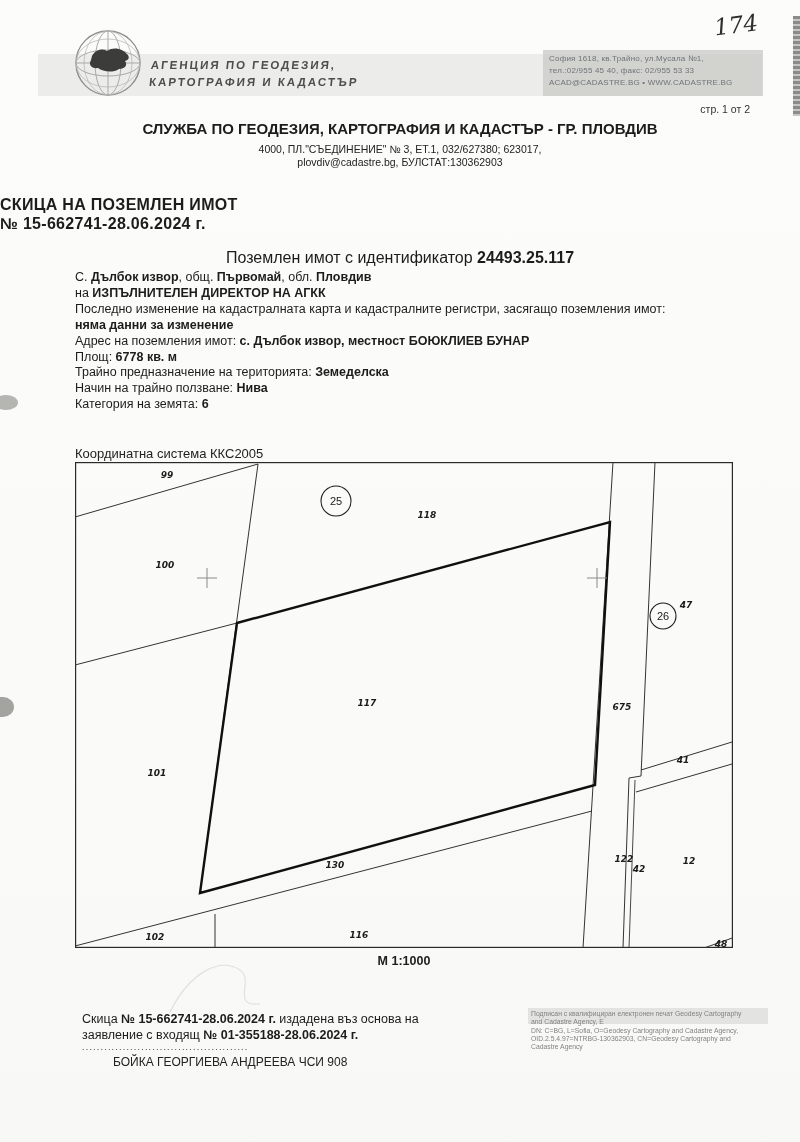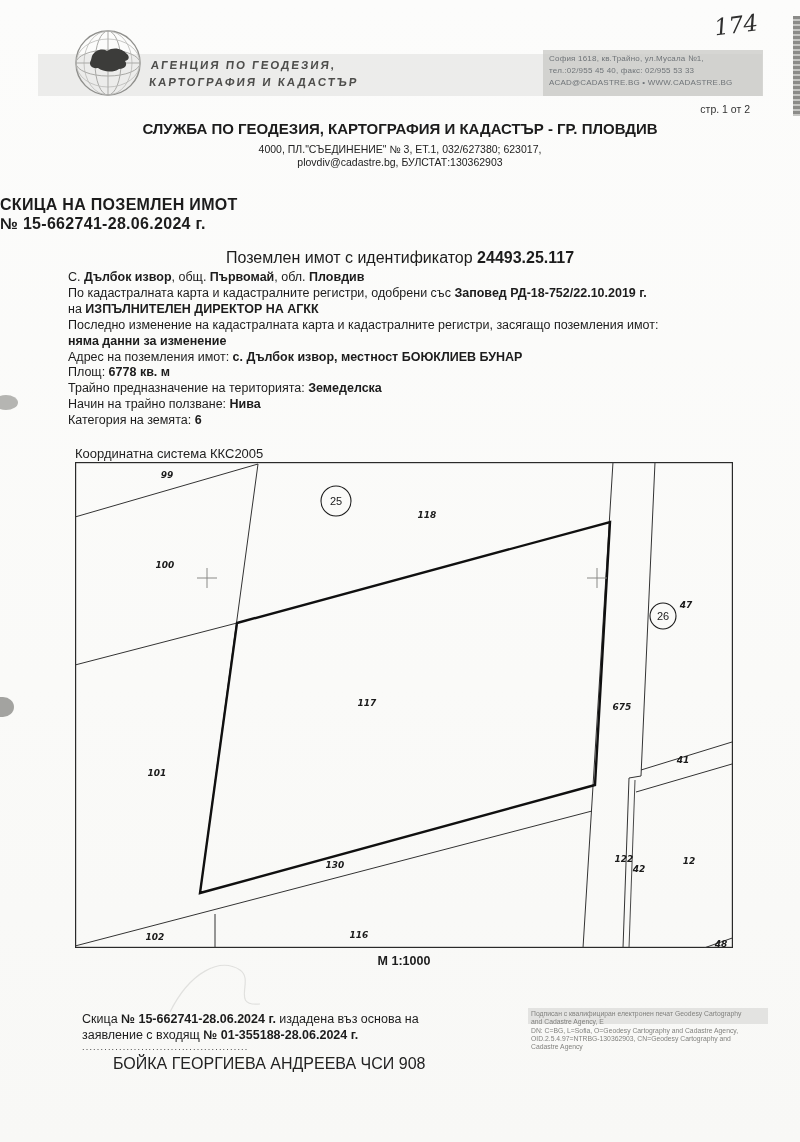--- a/index.html
+++ b/index.html
@@ -16,30 +16,30 @@
   .addr-text{left:549px;top:53px;width:215px;font-size:8px;line-height:12px;color:#6f7478;letter-spacing:.2px;}
   .agency-name{left:150px;top:57px;font-size:11.5px;font-weight:bold;letter-spacing:2px;
     color:#4e4e4c;line-height:17px;transform:skewX(-6deg);}
   .hand-number{left:714px;top:12px;font-family:"DejaVu Serif",serif;font-style:italic;
     font-size:23px;color:#2e2e2e;transform:rotate(-7deg);}
   .page-label{left:640px;top:103px;width:110px;text-align:right;font-size:10.5px;color:#333;}
   .office-title{left:0;top:120px;width:800px;text-align:center;font-size:15px;font-weight:bold;}
   .office-sub{left:0;width:800px;text-align:center;font-size:10.5px;color:#222;}
   .doc-title{left:0;width:800px;font-size:16px;font-weight:bold;letter-spacing:.3px;}
   .id-line{left:0;top:249px;width:800px;text-align:center;font-size:16px;}
-  .body-text{left:68px;top:270px;width:670px;font-size:12.5px;line-height:15.9px;}
+  .body-text{left:75px;top:270px;width:670px;font-size:12.5px;line-height:15.9px;}
   .coord-label{left:75px;top:446px;font-size:13px;color:#222;}
   .map-svg{left:75px;top:462px;}
   .mlabel{font-family:"DejaVu Sans",sans-serif;font-style:italic;font-weight:600;font-size:9px;fill:#1b1b1b;}
   .mcircle{fill:none;stroke:#1b1b1b;stroke-width:1.1;}
   .mcircle-text{font-family:"Liberation Sans",sans-serif;font-size:11px;fill:#1b1b1b;}
   .scale-label{left:75px;top:954px;width:658px;text-align:center;font-size:12.5px;font-weight:bold;}
   .footer-text{left:82px;top:1011px;font-size:12.5px;line-height:16.3px;}
   .dots{left:82px;top:1042px;font-size:9px;letter-spacing:1.2px;color:#3a3a3a;}
-  .signatory{left:113px;top:1055px;font-size:16px;color:#222;text-align:center;}
+  .signatory{left:113px;top:1055px;font-size:12px;color:#222;text-align:center;}
   .sig-band{left:528px;top:1008px;width:240px;height:16px;background:#d2d2cf;opacity:.55;}
   .sig-block{left:531px;top:1010px;width:238px;font-size:6.8px;line-height:8.3px;color:#82827f;}
   
   .art-blob1{left:-6px;top:395px;width:24px;height:15px;background:#b5b5b2;border-radius:50%;}
   .art-blob2{left:-8px;top:697px;width:22px;height:20px;background:#a3a3a0;border-radius:0 70% 70% 0;}
   .art-edge{right:0;top:16px;width:7px;height:100px;
     background:repeating-linear-gradient(180deg,#6f6f6c 0 3px,#b9b9b6 3px 5px);opacity:.8;}
   .art-squiggle{left:130px;top:952px;opacity:.25;}
 </style>
 </head>
@@ -80,21 +80,20 @@
   <div class="abs office-sub" style="top:143px">4000, ПЛ."СЪЕДИНЕНИЕ" № 3, ЕТ.1, 032/627380; 623017,</div>
   <div class="abs office-sub" style="top:156px">plovdiv@cadastre.bg, БУЛСТАТ:130362903</div>
 
   <div class="abs doc-title" style="top:196px">СКИЦА НА ПОЗЕМЛЕН ИМОТ</div>
   <div class="abs doc-title" style="top:215px">№ 15-662741-28.06.2024 г.</div>
 
   <div class="abs id-line"><span>Поземлен имот с идентификатор </span><b>24493.25.117</b></div>
 
   <div class="abs body-text">
     <div><span>С. </span><b>Дълбок извор</b><span>, общ. </span><b>Първомай</b><span>, обл. </span><b>Пловдив</b></div>
-    <div><span>По кадастралната карта и кадастралните регистри, одобрени със </span><b>Заповед РД-18-752/22.10.2019 г.</b></div>
     <div><span>на </span><b>ИЗПЪЛНИТЕЛЕН ДИРЕКТОР НА АГКК</b></div>
     <div><span>Последно изменение на кадастралната карта и кадастралните регистри, засягащо поземления имот:</span></div>
     <div><b>няма данни за изменение</b></div>
     <div><span>Адрес на поземления имот: </span><b>с. Дълбок извор, местност БОЮКЛИЕВ БУНАР</b></div>
     <div><span>Площ: </span><b>6778 кв. м</b></div>
     <div><span>Трайно предназначение на територията: </span><b>Земеделска</b></div>
     <div><span>Начин на трайно ползване: </span><b>Нива</b></div>
     <div><span>Категория на земята: </span><b>6</b></div>
   </div>
 

